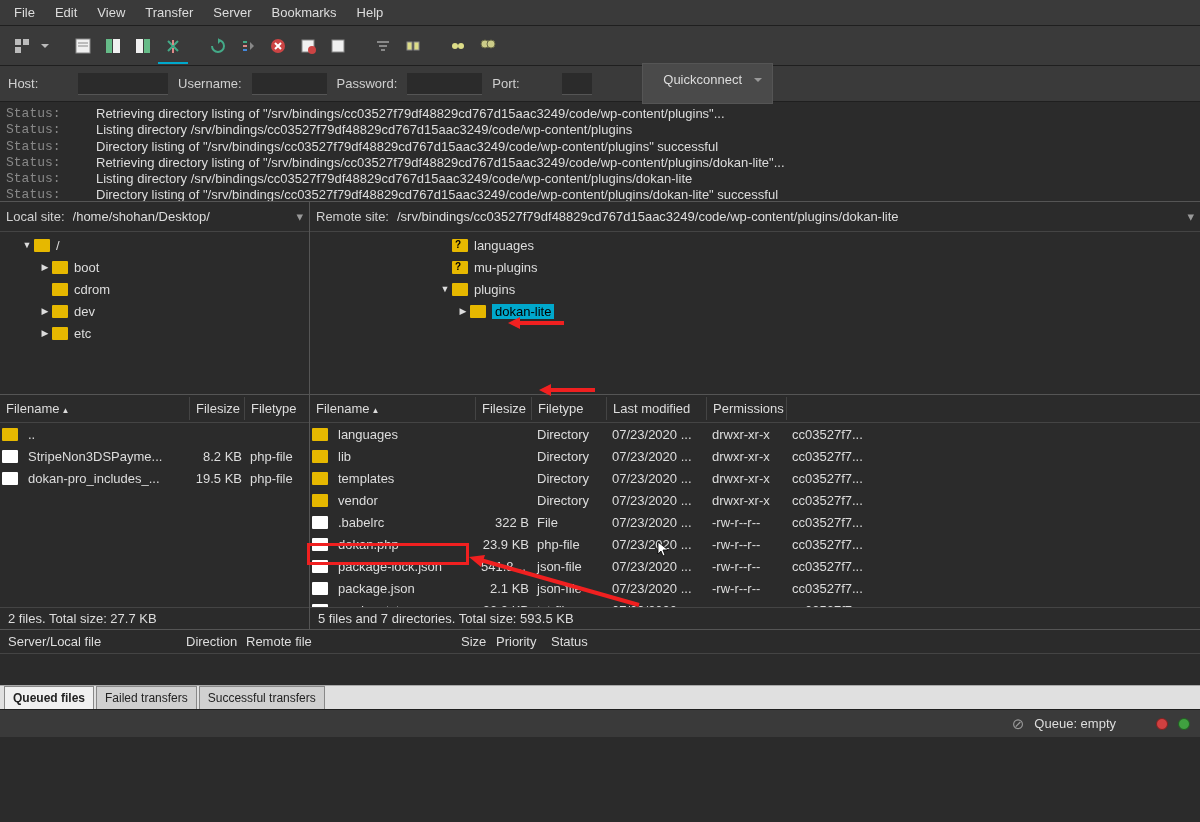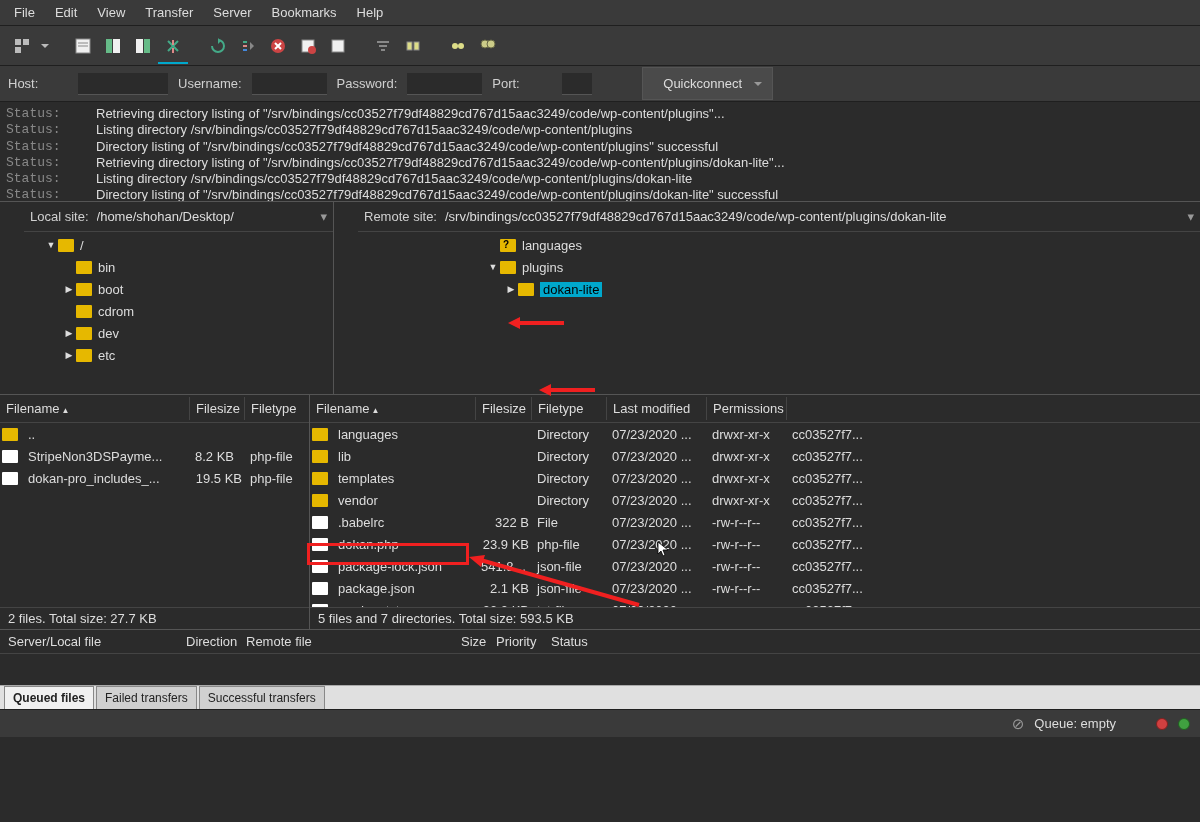--- a/index.html
+++ b/index.html
@@ -13,30 +13,30 @@
 .toolbar-sep { width: 13px; }
 .toolbar-line { position: absolute; bottom: -4px; width: 30px; height: 2px; background: #00a8cc; left: -1px; }
 
 .quickbar { display: flex; background: #3a3a3a; height: 36px; align-items: center; padding: 4px 8px; border-bottom: 1px solid #1f1f1f; gap: 10px; }
 .quickbar label { color: #d0d0d0; min-width: 60px; }
 .quickbar input { background: #2b2b2b; border: none; border-bottom: 1px solid #555; color: #ddd; height: 22px; padding: 2px 4px; }
 .quickbar .field-host { width: 90px; }
 .quickbar .field-user { width: 75px; }
 .quickbar .field-pass { width: 75px; }
 .quickbar .field-port { width: 30px; }
-.quickconnect-btn { background: #4a4a4a; color: #ddd; border: 1px solid #555; padding: 8px 30px 8px 20px; cursor: pointer; position: relative; text-align: center; }
+.quickconnect-btn { background: #4a4a4a; color: #ddd; border: 1px solid #555; padding: 8px 30px 16px 20px; cursor: pointer; position: relative; text-align: center; }
 .quickconnect-btn::after { content: ""; position: absolute; right: 10px; top: 14px; border-left: 4px solid transparent; border-right: 4px solid transparent; border-top: 4px solid #999; }
 
 .log { background: #2b2b2b; padding: 4px 6px; height: 100px; border-bottom: 1px solid #555; font-family: monospace; font-size: 12.5px; line-height: 1.25; overflow: hidden; }
 .log-row { display: flex; }
 .log-label { color: #888; width: 90px; font-family: Liberation Mono, monospace; }
 .log-msg { color: #ddd; }
 
 .panes { display: flex; height: 192px; }
-.pane { flex: 1; display: flex; flex-direction: column; margin-left: 24px; }
+.pane { flex: 1; display: flex; flex-direction: column; }
 .pane-left { border-right: 1px solid #555; flex: 0 0 310px; }
 
 .sitebar { display: flex; background: #2b2b2b; height: 30px; align-items: center; padding: 3px 6px; border-bottom: 1px solid #444; gap: 8px; }
 .sitebar label { color: #d0d0d0; }
 .sitebar input { background: #2b2b2b; border: none; color: #ddd; flex: 1; }
 .sitebar .chev { color: #999; cursor: pointer; }
 
 .treeview { flex: 1; overflow: hidden; padding: 2px 2px; background: #2b2b2b; position: relative; }
 .tree-row { display: flex; align-items: center; height: 22px; cursor: pointer; white-space: nowrap; }
 .tree-toggle { width: 14px; display: inline-flex; justify-content: center; color: #ddd; font-size: 9px; }
@@ -244,26 +244,20 @@
     </div>
     <div class="treeview" id="local-tree">
         <div class="tree-row">
           <span class="tree-indent" style="width:18px"></span>
           <span class="tree-toggle">▼</span>
           <span class="folder-icon"></span>
           <span class="tree-label">/</span>
         </div>
         <div class="tree-row">
           <span class="tree-indent" style="width:36px"></span>
-          <span class="tree-toggle"></span>
-          <span class="folder-icon"></span>
-          <span class="tree-label">bin</span>
-        </div>
-        <div class="tree-row">
-          <span class="tree-indent" style="width:36px"></span>
           <span class="tree-toggle">▶</span>
           <span class="folder-icon"></span>
           <span class="tree-label">boot</span>
         </div>
         <div class="tree-row">
           <span class="tree-indent" style="width:36px"></span>
           <span class="tree-toggle"></span>
           <span class="folder-icon"></span>
           <span class="tree-label">cdrom</span>
         </div>
@@ -286,20 +280,26 @@
       <label>Remote site:</label>
       <input value="/srv/bindings/cc03527f79df48829cd767d15aac3249/code/wp-content/plugins/dokan-lite" style="">
       <span class="chev">▾</span>
     </div>
     <div class="treeview" id="remote-tree">
         <div class="tree-row">
           <span class="tree-indent" style="width:126px"></span>
           <span class="tree-toggle"></span>
           <span class="folder-icon q"></span>
           <span class="tree-label">languages</span>
+        </div>
+        <div class="tree-row">
+          <span class="tree-indent" style="width:126px"></span>
+          <span class="tree-toggle"></span>
+          <span class="folder-icon q"></span>
+          <span class="tree-label">mu-plugins</span>
         </div>
         <div class="tree-row">
           <span class="tree-indent" style="width:126px"></span>
           <span class="tree-toggle">▼</span>
           <span class="folder-icon"></span>
           <span class="tree-label">plugins</span>
         </div>
         <div class="tree-row selected">
           <span class="tree-indent" style="width:144px"></span>
           <span class="tree-toggle">▶</span>
@@ -320,21 +320,21 @@
     <div class="filelist" id="local-files">
         <div class="file-row">
           <span class="file-icon dir"></span>
           <span class="cell" style="width:167px">..</span>
           <span class="cell" style="width:55px;text-align:right"></span>
           <span class="cell" style="flex:1"></span>
         </div>
         <div class="file-row">
           <span class="file-icon file"></span>
           <span class="cell" style="width:167px">StripeNon3DSPayme...</span>
-          <span class="cell" style="width:55px;text-align:left">8.2 KB</span>
+          <span class="cell" style="width:55px;text-align:right">8.2 KB</span>
           <span class="cell" style="flex:1">php-file</span>
         </div>
         <div class="file-row">
           <span class="file-icon file"></span>
           <span class="cell" style="width:167px">dokan-pro_includes_...</span>
           <span class="cell" style="width:55px;text-align:right">19.5 KB</span>
           <span class="cell" style="flex:1">php-file</span>
         </div>
       </div>
     <div class="statusrow">2 files. Total size: 27.7 KB</div>

